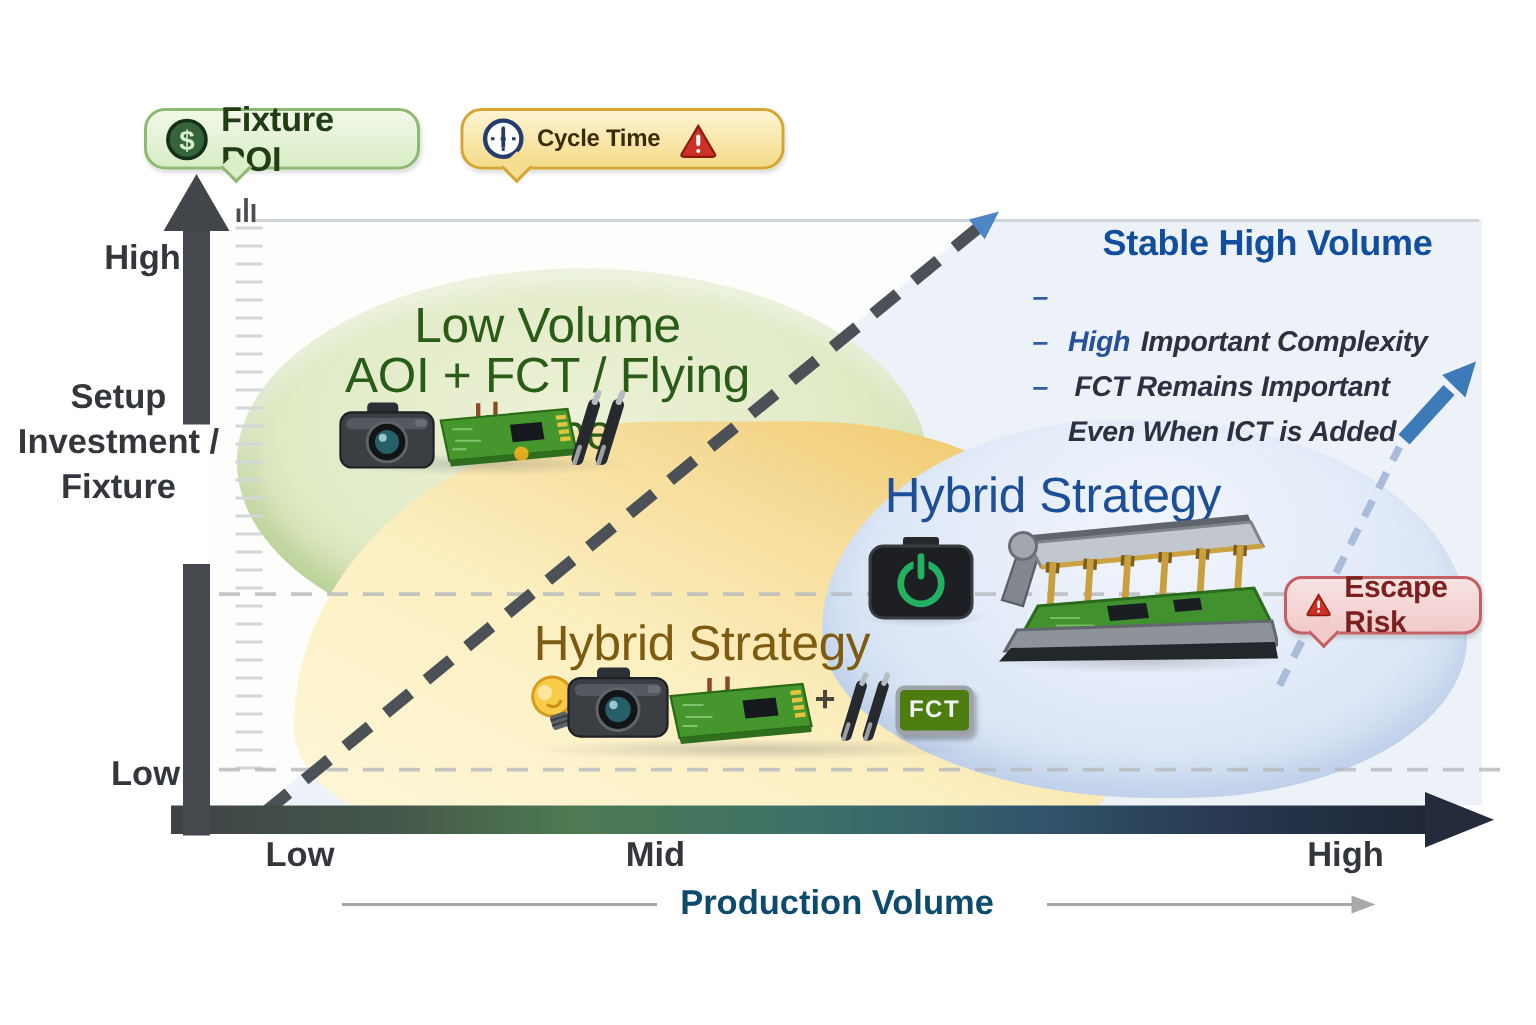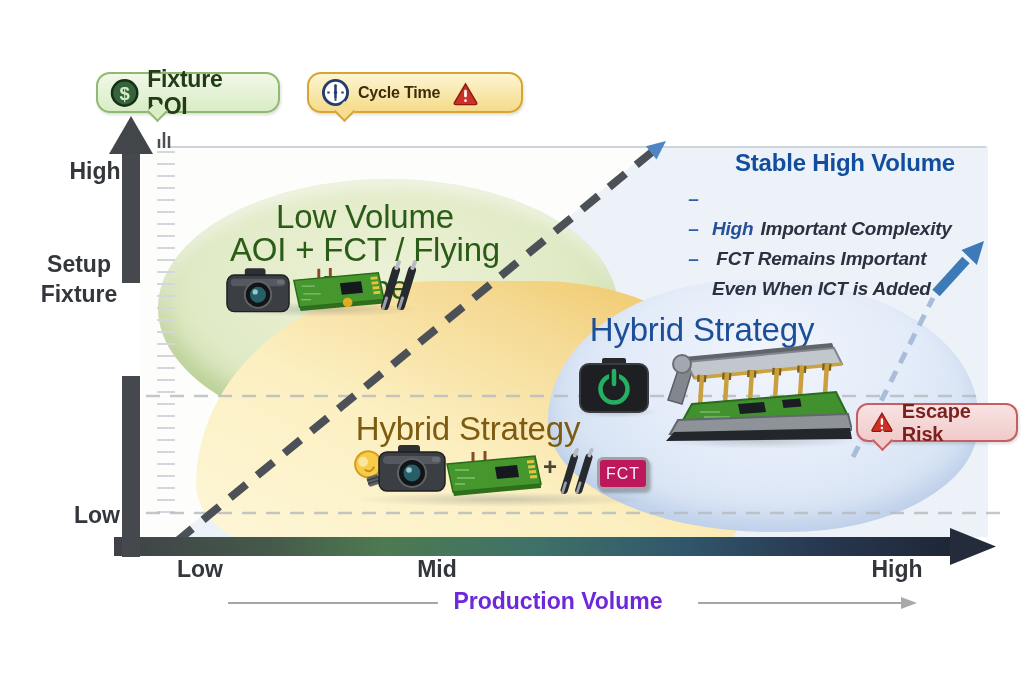--- a/index.html
+++ b/index.html
@@ -50,36 +50,36 @@
   .badge .lbl{font-weight:bold;letter-spacing:-.2px;}
   .tail{position:absolute;width:13px;height:13px;bottom:-8px;transform:rotate(45deg);}
   .b-roi{left:96px;top:72px;width:184px;height:41px;
          background:linear-gradient(#f1f8e7,#d9ecc6);border:2px solid #8fb871;}
   .b-roi .lbl{font-size:23px;color:#223c14;}
   .b-roi .tail{left:52px;background:#dcedca;border-right:2px solid #8fb871;border-bottom:2px solid #8fb871;}
   .b-cyc{left:307px;top:72px;width:216px;height:41px;
          background:linear-gradient(#fdf5d2,#f5db8a);border:2px solid #d7a631;}
   .b-cyc .lbl{font-size:16px;color:#3b2d08;}
   .b-cyc .tail{left:28px;background:#f6dd90;border-right:2px solid #d7a631;border-bottom:2px solid #d7a631;}
-  .b-esc{left:856px;top:384px;width:162px;height:39px;border-radius:12px;
-         background:linear-gradient(#f9e3e3,#f1caca);border:2px solid #c55f63;margin-top:19px;}
+  .b-esc{left:856px;top:384px;width:132px;height:39px;border-radius:12px;
+         background:linear-gradient(#f9e3e3,#f1caca);border:2px solid #c55f63;}
   .b-esc .lbl{font-size:20px;color:#7c1f1f;}
   .b-esc .tail{left:17px;background:#f2cccc;border-right:2px solid #c55f63;border-bottom:2px solid #c55f63;}
 
   
   .ill{position:absolute;z-index:3;}
   .shadow{position:absolute;z-index:3;border-radius:50%;
           background:radial-gradient(ellipse,rgba(90,95,105,.28),rgba(90,95,105,0) 70%);}
-  .fct-box{position:absolute;z-index:3;width:52px;height:33px;background:#be185d;
+  .fct-box{position:absolute;z-index:3;width:52px;height:33px;background:#4d7c0f;
            border:3px solid #9ea3a9;border-radius:6px;box-sizing:border-box;
            display:flex;align-items:center;justify-content:center;
-           color:#f2f4f6;font-weight:normal;font-size:16px;letter-spacing:1px;
+           color:#f2f4f6;font-weight:bold;font-size:16px;letter-spacing:1px;
            box-shadow:2px 3px 3px rgba(60,60,60,.35);}
   .plus{position:absolute;z-index:3;font-weight:bold;font-size:24px;color:#4a4638;}
-  .pv-caption{left:438px;top:588px;width:240px;color:#6d28d9;}
+  .pv-caption{left:438px;top:588px;width:240px;color:#0c4a6e;}
 </style>
 </head>
 <body>
 
 <div class="canvas">
 
   <div class="plot-area">
     <div class="tint-right"></div>
     <div class="green-ellipse"></div>
     <div class="yellow-blob"></div>
@@ -122,20 +122,21 @@
 
     <path d="M228 603 H438" stroke="#a6a6a6" stroke-width="2"></path>
     <path d="M698 603 H903" stroke="#a6a6a6" stroke-width="2"></path>
     <polygon points="901,597 917,603 901,609" fill="#a9a9a9"></polygon>
   </svg>
 
   <div class="txt axis-bold" style="left:68px;top:158px;width:54px;">High</div>
   <div class="txt axis-bold" style="left:72px;top:502px;width:50px;">Low</div>
   <div class="txt axis-bold ytitle">
     <div>Setup</div>
+    <div>Investment /</div>
     <div>Fixture</div>
   </div>
   <div class="txt axis-bold" style="left:172px;top:556px;width:56px;">Low</div>
   <div class="txt axis-bold" style="left:408px;top:556px;width:58px;">Mid</div>
   <div class="txt axis-bold" style="left:866px;top:556px;width:62px;">High</div>
   <div class="txt axis-bold pv-caption">Production Volume</div>
 
   <div class="txt region-title lv-title">Low Volume</div>
   <div class="txt region-title lv-sub">AOI + FCT / Flying Probe</div>
   <div class="txt region-title hy-mid">Hybrid Strategy</div>

